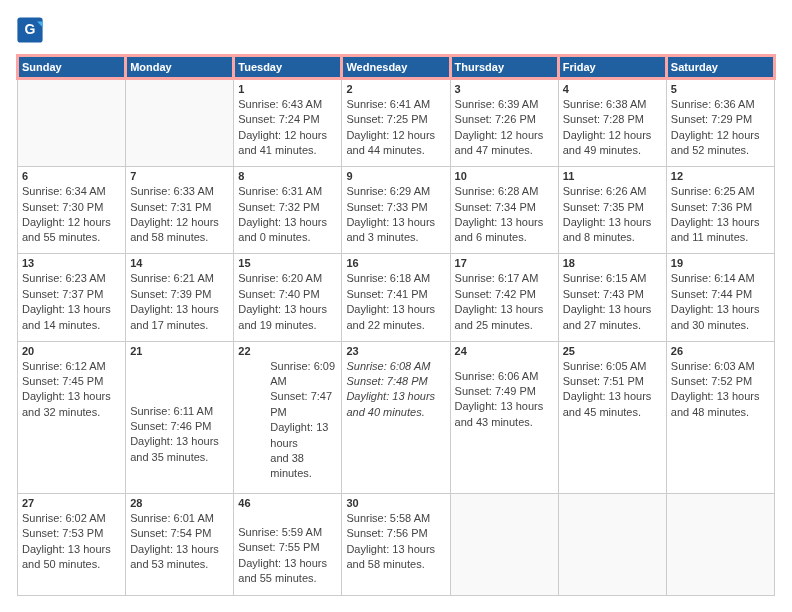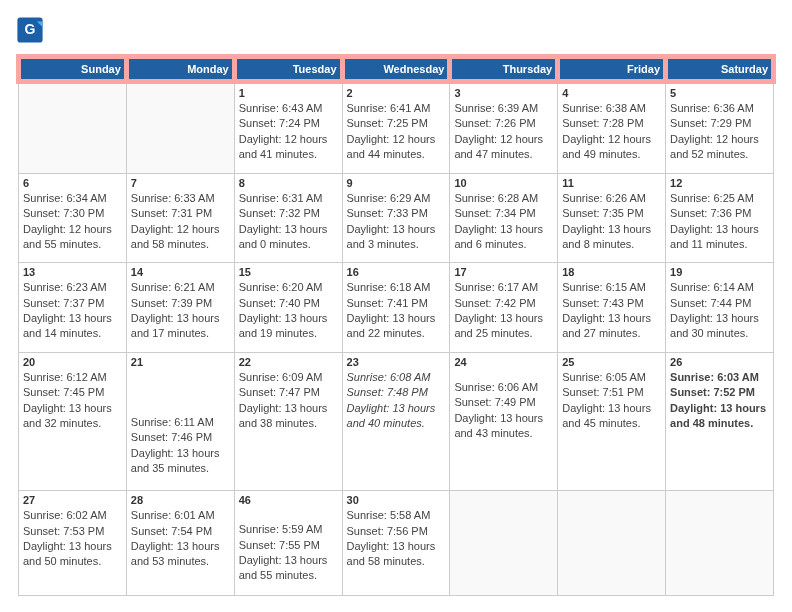--- a/index.html
+++ b/index.html
@@ -56,22 +56,22 @@
       border-collapse: collapse;
       width: 100%;
       table-layout: fixed;
     }
     .calendar th {
       background: #2060a0;
       color: #fff;
       font-size: 11px;
       font-weight: bold;
       padding: 4px 3px;
-      text-align: right;
-      border: 5px solid #fca5a5;
+      text-align: left;
+      border: 3px solid #fca5a5;
     }
     .calendar td {
       border: 1px solid #ccc;
       vertical-align: top;
       padding: 3px 4px;
       font-size: 9.5px;
       color: #333;
       height: 82px;
     }
     .calendar td.empty {
@@ -275,21 +275,21 @@
           </td>
           <td>
             <div class="day-number">21</div>
             <div class="day-info" style="white-space: pre-line; margin-top: 47px;">Sunrise: 6:11 AM
 Sunset: 7:46 PM
 Daylight: 13 hours
 and 35 minutes.</div>
           </td>
           <td>
             <div class="day-number">22</div>
-            <div class="day-info" style="white-space: pre-line;">Sunrise: 6:09 AM
+            <div class="day-info" style="white-space: pre-line; margin-left: 32px;">Sunrise: 6:09 AM
 Sunset: 7:47 PM
 Daylight: 13 hours
 and 38 minutes.</div>
           </td>
           <td>
             <div class="day-number">23</div>
             <div class="day-info" style="white-space: pre-line; font-style: italic;">Sunrise: 6:08 AM
 Sunset: 7:48 PM
 Daylight: 13 hours
 and 40 minutes.</div>
@@ -303,21 +303,21 @@
           </td>
           <td>
             <div class="day-number">25</div>
             <div class="day-info" style="white-space: pre-line;">Sunrise: 6:05 AM
 Sunset: 7:51 PM
 Daylight: 13 hours
 and 45 minutes.</div>
           </td>
           <td>
             <div class="day-number">26</div>
-            <div class="day-info" style="white-space: pre-line; font-weight: bold;">Sunrise: 6:03 AM
+            <div class="day-info" style="white-space: pre-line;">Sunrise: 6:03 AM
 Sunset: 7:52 PM
 Daylight: 13 hours
 and 48 minutes.</div>
           </td>
         </tr>
         <tr>
           <td>
             <div class="day-number">27</div>
             <div class="day-info" style="white-space: pre-line;">Sunrise: 6:02 AM
 Sunset: 7:53 PM

